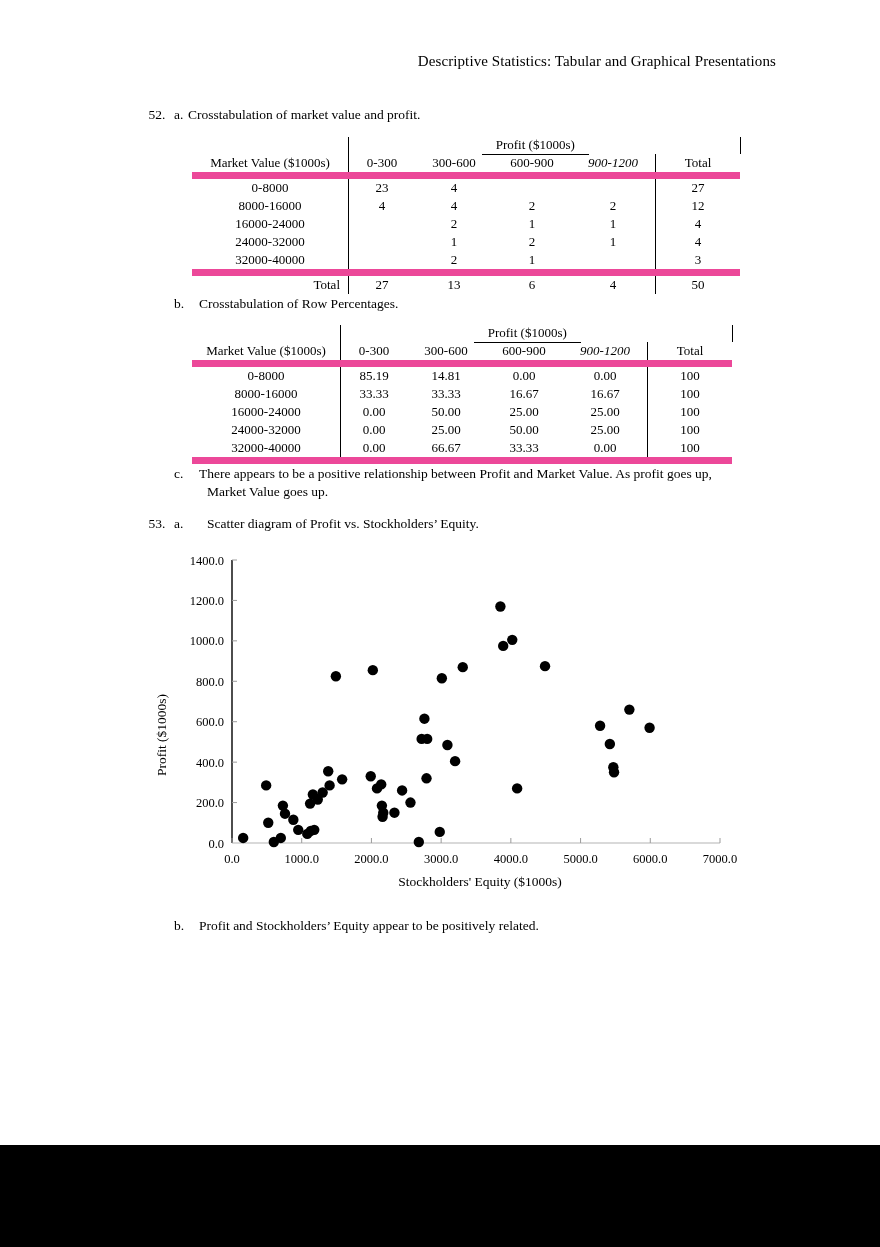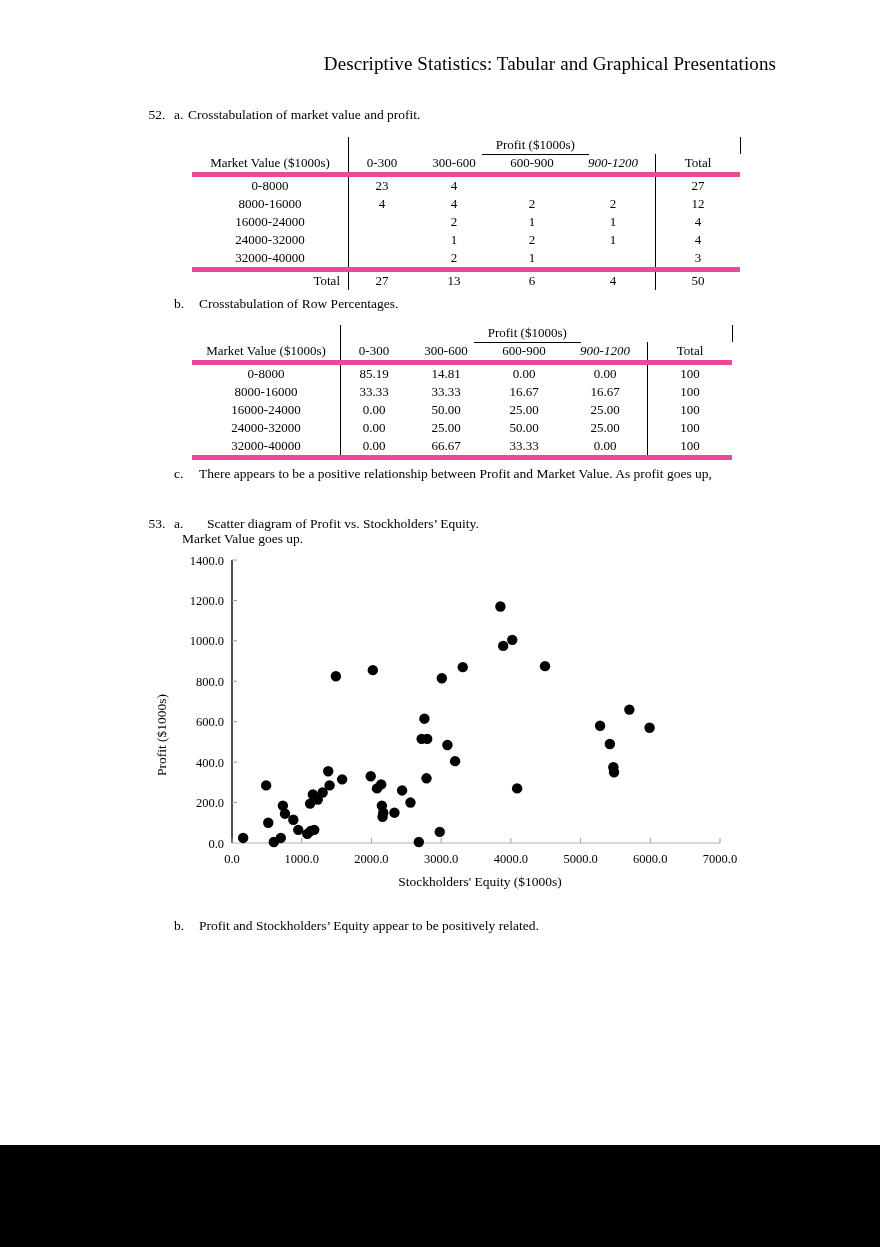--- a/index.html
+++ b/index.html
@@ -27,21 +27,21 @@
     left: 0;
     top: 1145px;
     width: 880px;
     height: 102px;
     background: #000000;
   }
   .header {
     position: absolute;
     right: 104px;
     top: 53px;
-    font-size: 19px;
+    font-size: 15px;
     letter-spacing: 0.1px;
     white-space: nowrap;
   }
 
   
   .item {
     position: absolute;
     font-size: 13.5px;
     line-height: 1.35;
   }
@@ -83,21 +83,21 @@
     height: 17px;
   }
   .spanhead .lbl {
     border-bottom: 1px solid #000;
     padding: 0 14px 1px 14px;
     display: inline-block;
   }
 
   .vline-left { border-left: 1px solid #000; }
   .vline-right { border-left: 1px solid #000; }
-  .rule-bot td { border-bottom: 5px solid #ec4899; }
+  .rule-bot td { border-bottom: 7px solid #ec4899; }
 
   
   .chart-wrap {
     position: absolute;
     left: 150px;
     top: 545px;
     width: 600px;
     height: 350px;
   }
   .chart-svg { display: block; }
@@ -252,21 +252,21 @@
       <td>33.33</td>
       <td>0.00</td>
       <td class="vline-right">100</td>
     </tr>
   </tbody>
     </table>
 
   <div class="item" style="left:142px; top:465px; width:700px;">
     <span class="letter" style="left:32px; top:0;">c.</span>
     <span style="position:absolute; left:57px; top:0; width:600px;">There appears to be a positive relationship between Profit and Market Value.  As profit goes up,</span>
-    <span style="position:absolute; left:40px; top:18px; width:600px;margin-top:47px;">Market Value goes up.</span>
+    <span style="position:absolute; left:65px; top:18px; width:600px;">Market Value goes up.</span>
   </div>
 
   <div class="item" style="left:142px; top:515px; width:700px;">
     <span class="num" style="left:0; top:0;">53.</span>
     <span class="letter" style="left:32px; top:0;">a.</span>
     <span style="position:absolute; left:57px; top:0;margin-left:8px;">Scatter diagram of Profit vs. Stockholders’ Equity.</span>
   </div>
 
   <div class="chart-wrap">
     <svg class="chart-svg" id="scatter-svg" width="600" height="350" viewBox="0 0 600 350">

